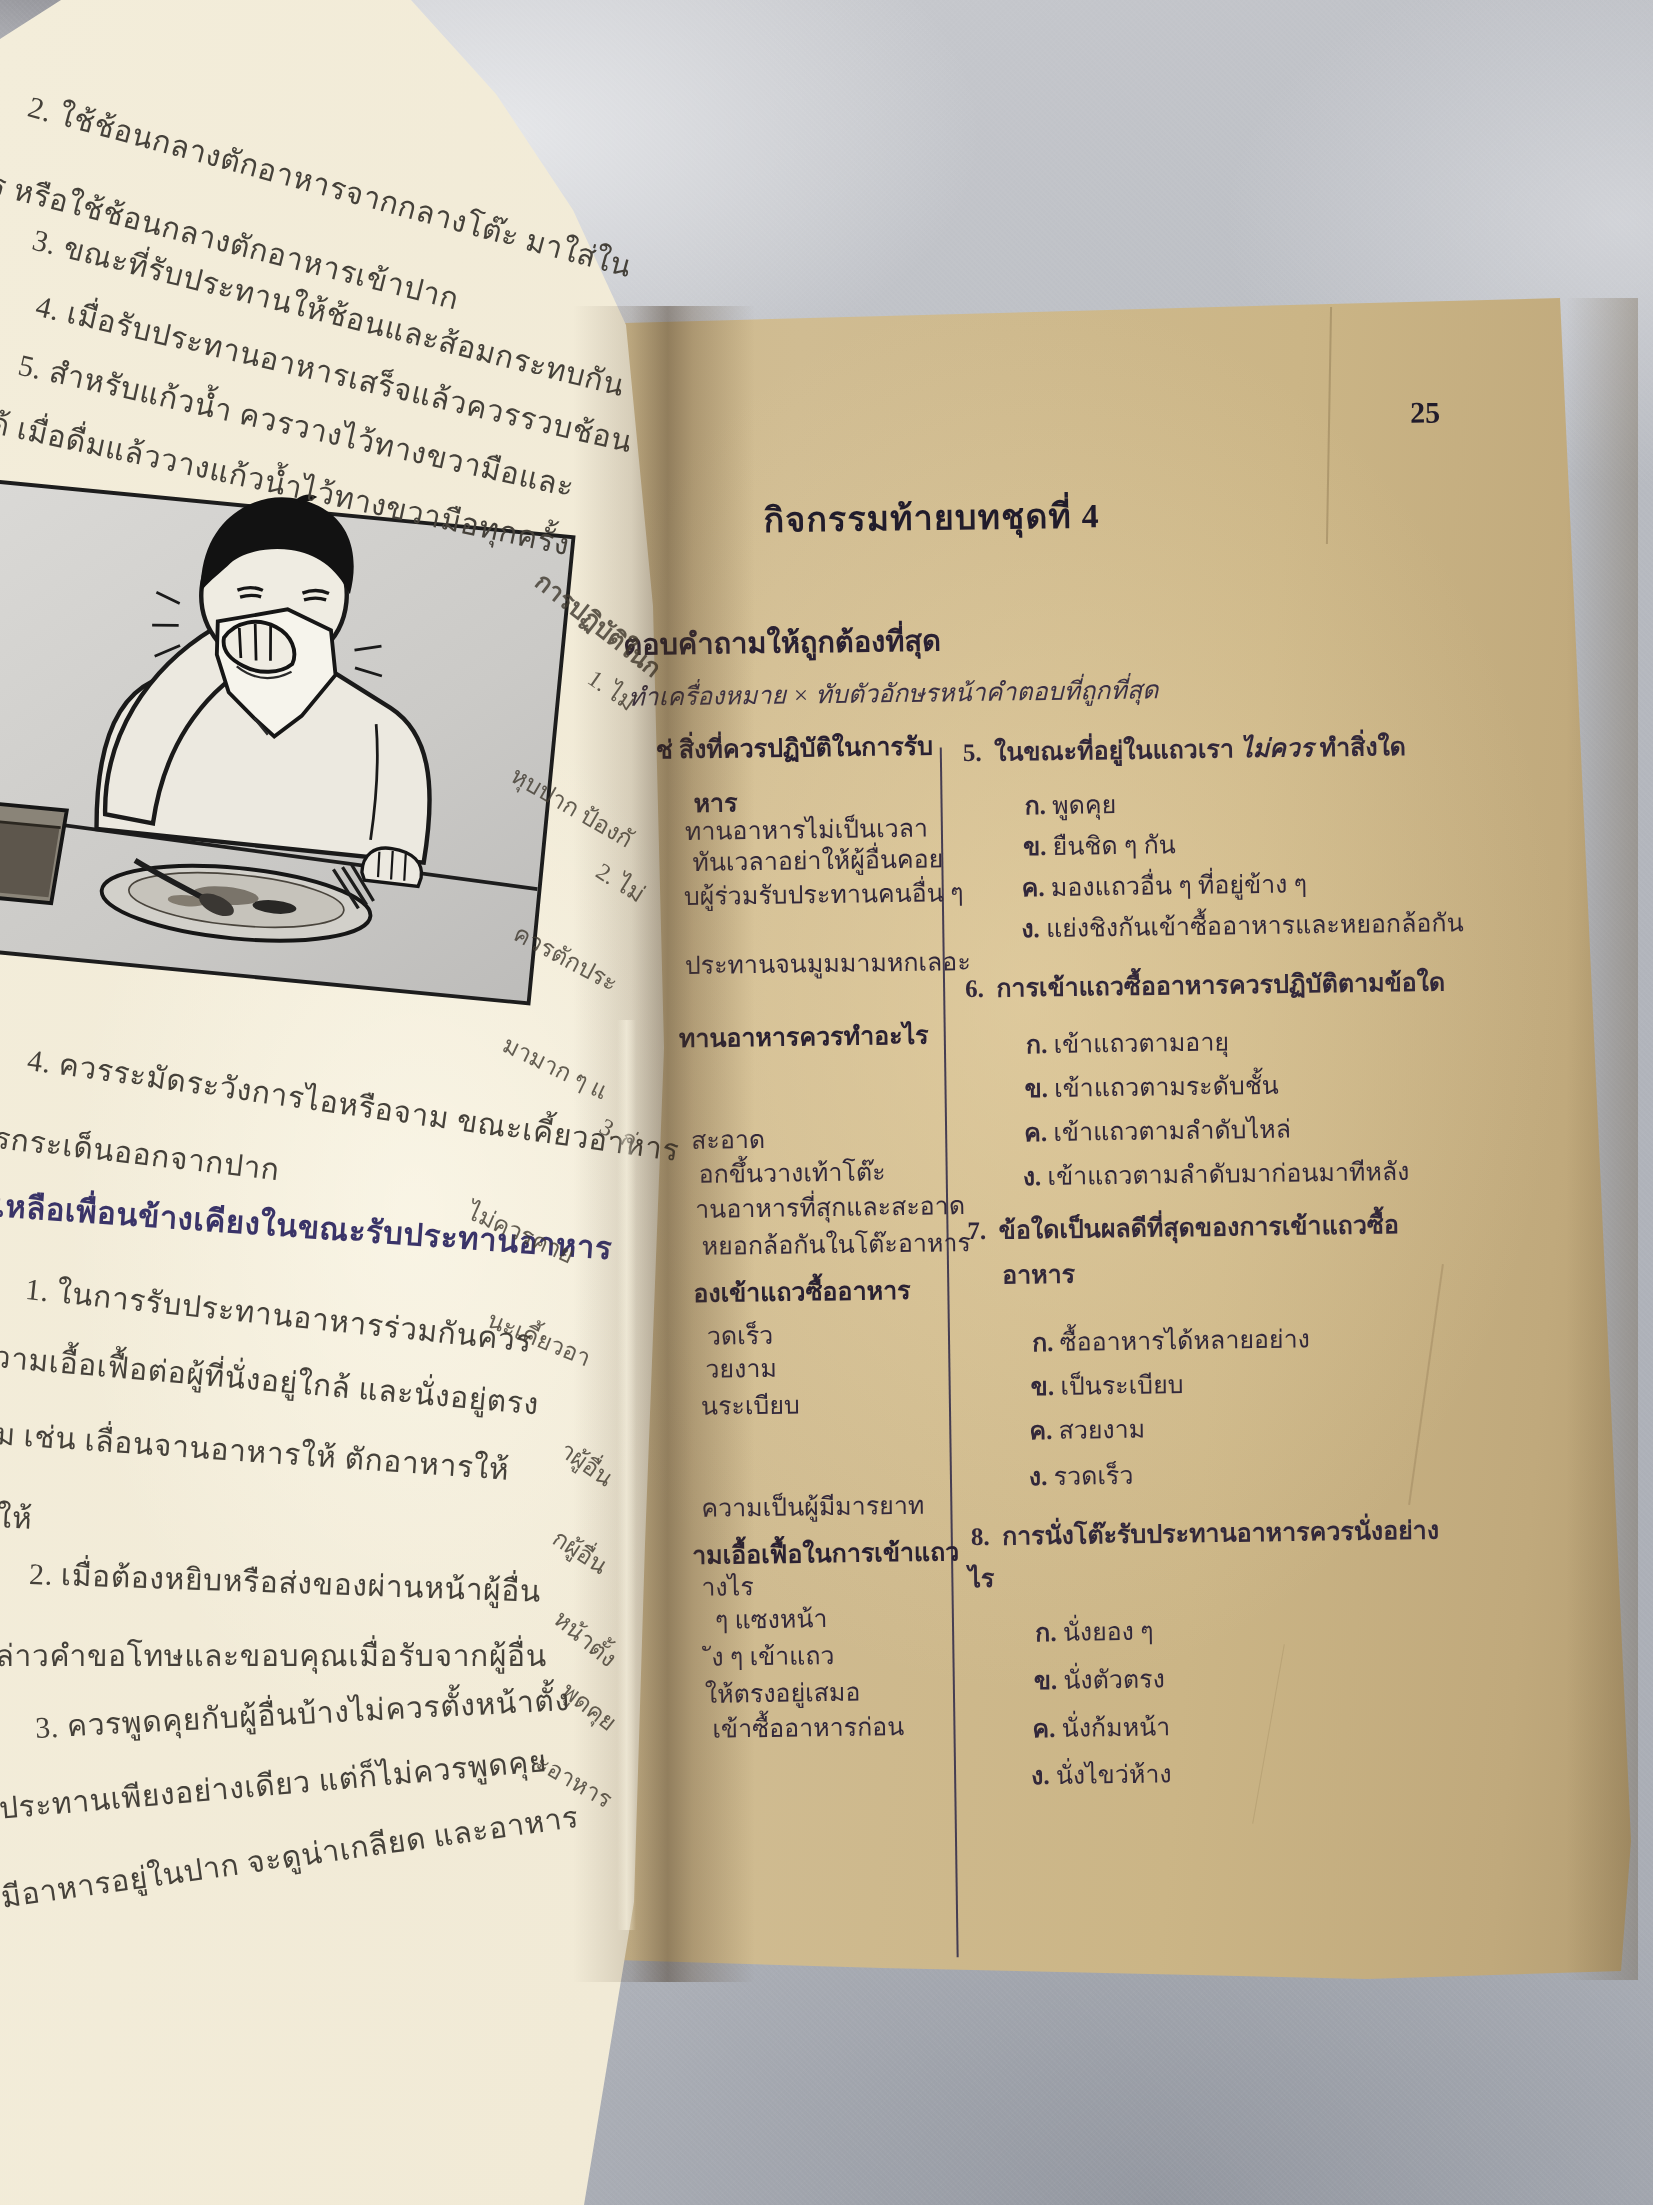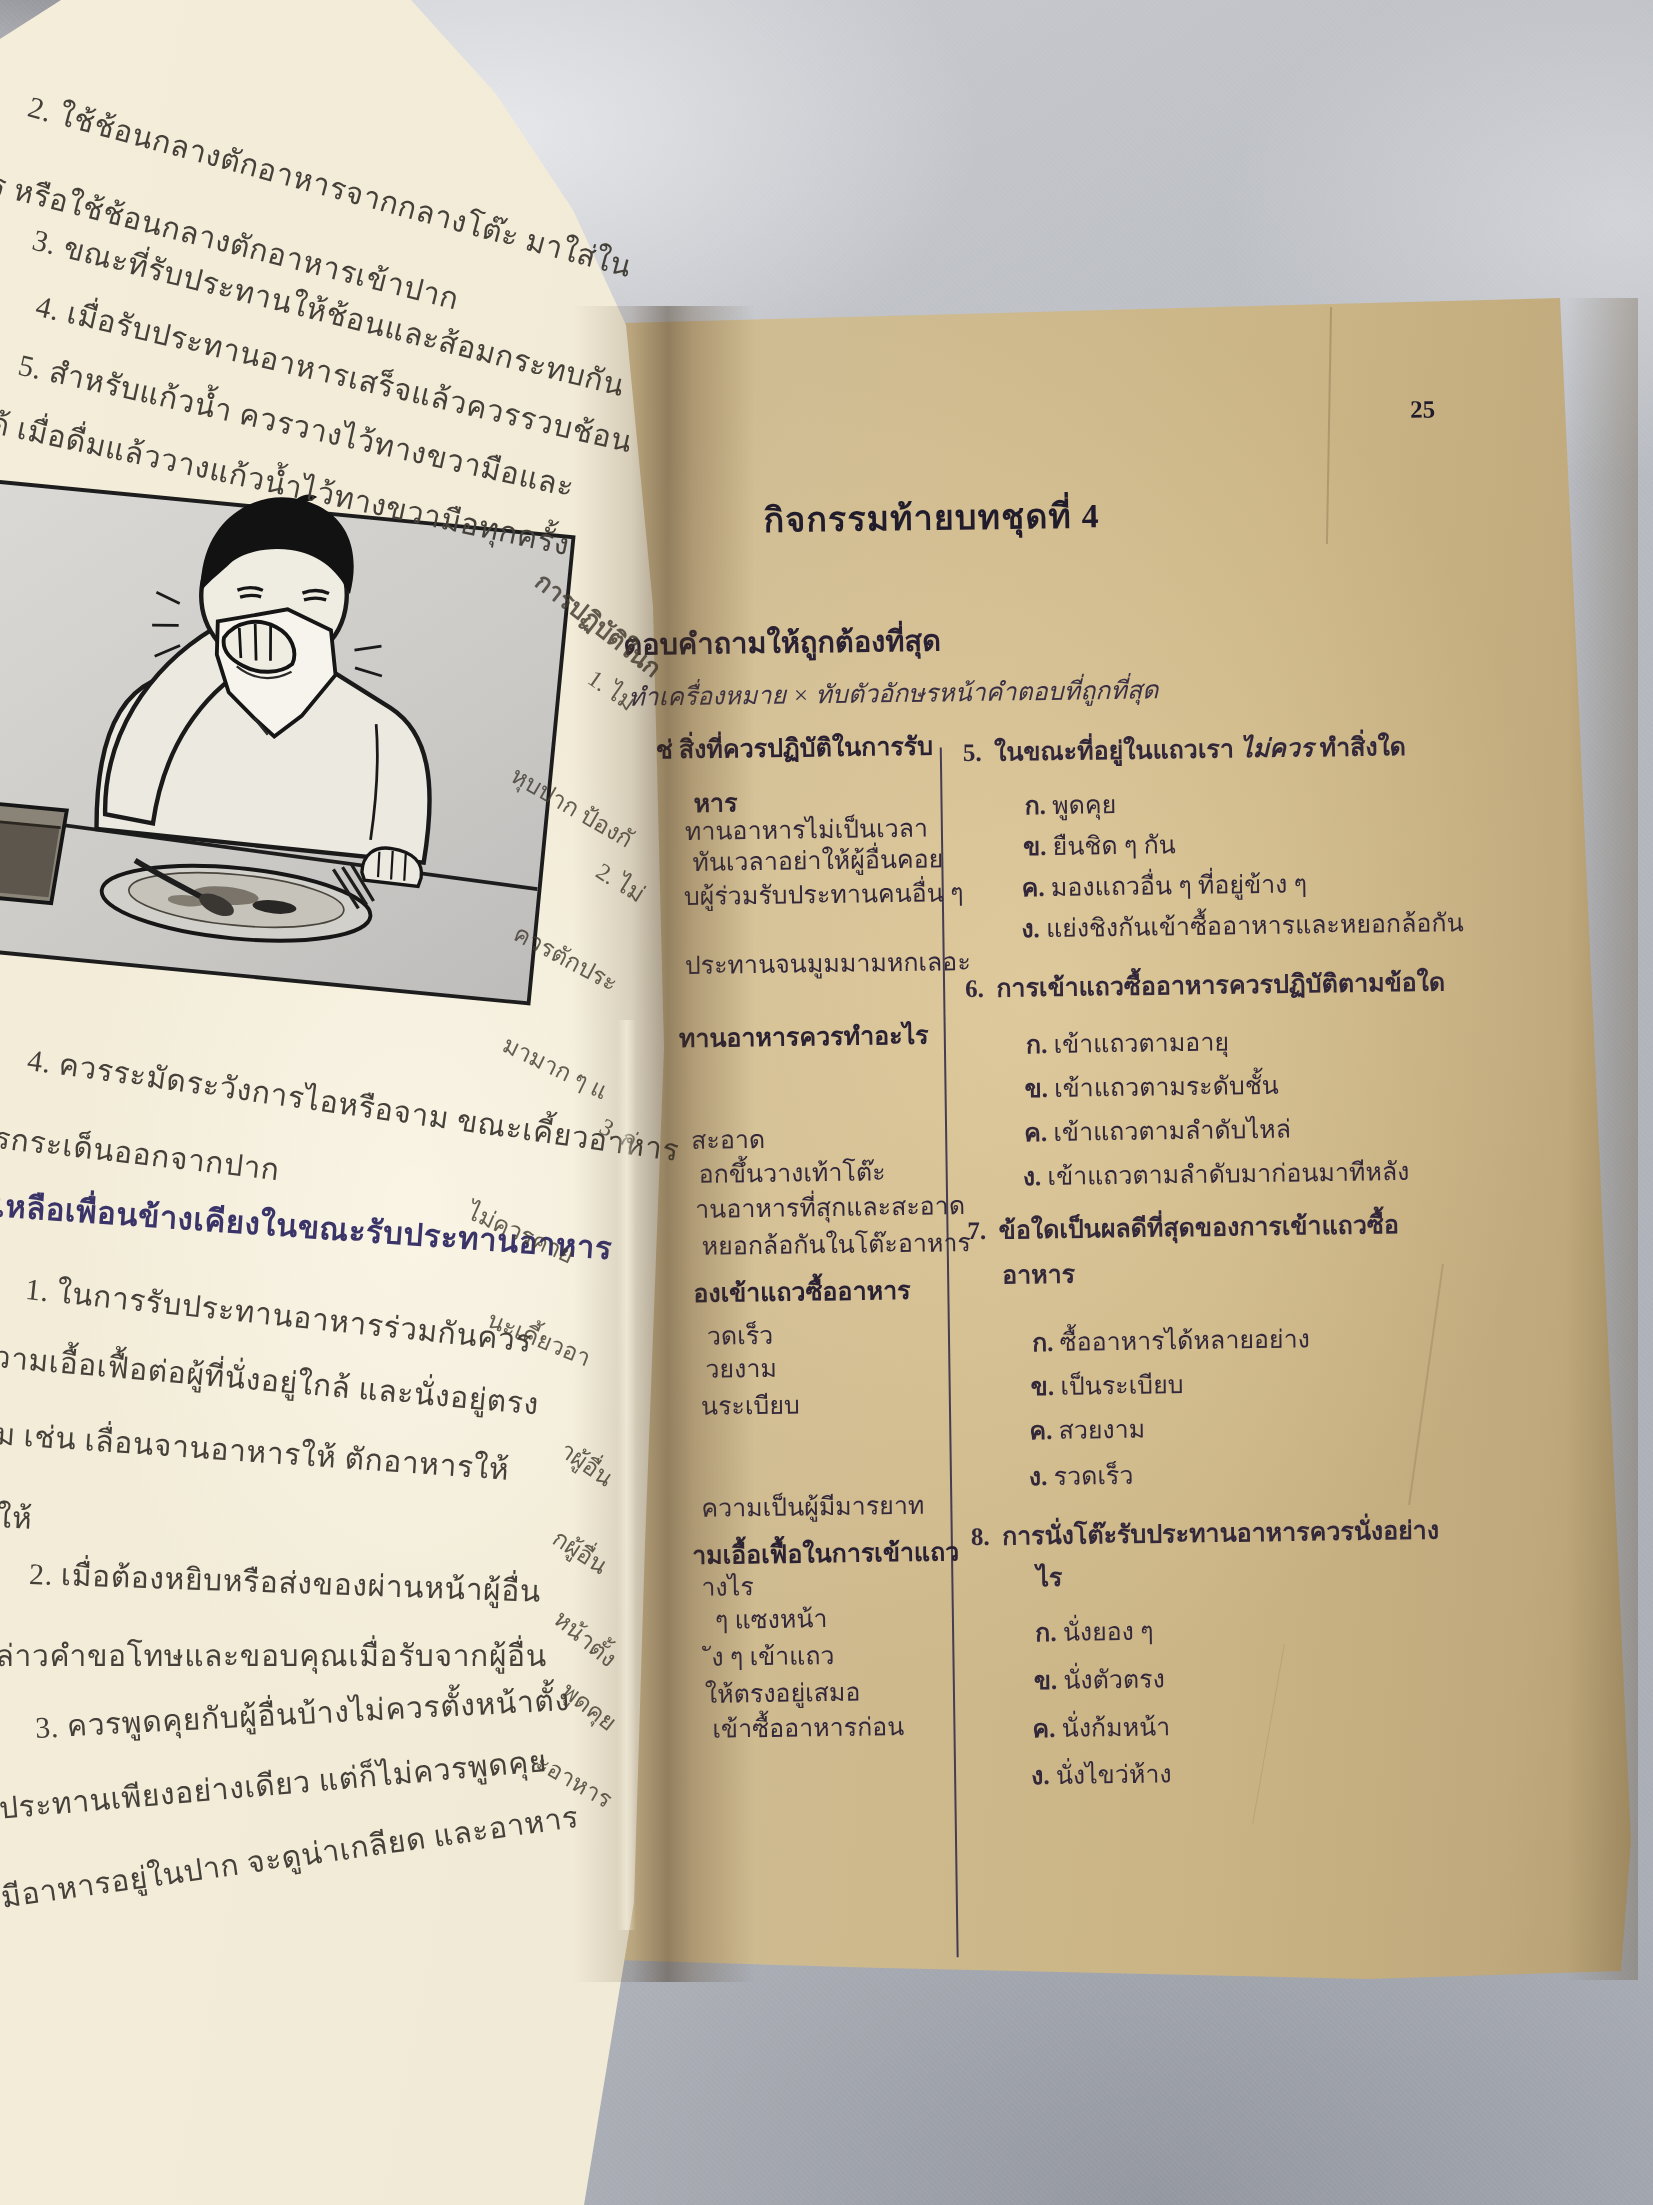--- a/index.html
+++ b/index.html
@@ -39,21 +39,21 @@
     background:linear-gradient(90deg,rgba(0,0,0,0),rgba(96,76,44,.30));
     clip-path:polygon(0 0,100% 0,100% 100%,0 100%);}
   
   .lpl{position:absolute;white-space:nowrap;font-size:30px;color:#45413a;letter-spacing:0.6px;transform-origin:left top;z-index:20;}
   .lpb{font-weight:bold;color:#39352e;}
   .lpblue{font-weight:bold;color:#3a3468;font-size:31px;}
   .ffrag{position:absolute;white-space:nowrap;font-size:24px;color:rgba(66,60,50,.82);transform-origin:left top;z-index:21;}
   .rp{position:absolute;white-space:nowrap;color:#32283a;font-size:25px;z-index:10;}
   .rpb{font-weight:bold;color:#2a2132;}
   .rtitle{font-size:34px;font-weight:bold;color:#211c2b;letter-spacing:1.1px;}
-  .rpage{font-size:25px;font-weight:bold;color:#211c2b;}
+  .rpage{font-size:30px;font-weight:bold;color:#211c2b;}
   .rinstr{font-style:italic;font-size:25px;color:#3a3044;}
   .qline{font-weight:bold;font-size:25px;}
   .qnum{font-weight:bold;}
   .optL{font-weight:bold;}
   .em{font-style:italic;}
   #divider{position:absolute;left:937px;top:749px;width:2.2px;height:1210px;background:#453d52;z-index:9;}
 </style>
 </head>
 <body>
 
@@ -122,21 +122,21 @@
     <div class="rp qline" style="left:992px;top:1257px;">อาหาร</div>
     <div class="rp" style="left:1021px;top:1325px;"><span class="optL">ก.</span>&nbsp;<span>ซื้ออาหารได้หลายอย่าง</span></div>
     <div class="rp" style="left:1019px;top:1369px;"><span class="optL">ข.</span>&nbsp;<span>เป็นระเบียบ</span></div>
     <div class="rp" style="left:1017px;top:1413px;"><span class="optL">ค.</span>&nbsp;<span>สวยงาม</span></div>
     <div class="rp" style="left:1016px;top:1459px;"><span class="optL">ง.</span>&nbsp;<span>รวดเร็ว</span></div>
 
     <div class="rp qline" style="left:957px;top:1518px;">
       <span class="qnum">8.</span>&nbsp;
       <span>การนั่งโต๊ะรับประทานอาหารควรนั่งอย่าง</span>
     </div>
-    <div class="rp qline" style="left:1022px;top:1560px;">ไร</div>
+    <div class="rp qline" style="left:954px;top:1560px;">ไร</div>
     <div class="rp" style="left:1020px;top:1615px;"><span class="optL">ก.</span>&nbsp;<span>นั่งยอง ๆ</span></div>
     <div class="rp" style="left:1018px;top:1663px;"><span class="optL">ข.</span>&nbsp;<span>นั่งตัวตรง</span></div>
     <div class="rp" style="left:1016px;top:1711px;"><span class="optL">ค.</span>&nbsp;<span>นั่งก้มหน้า</span></div>
     <div class="rp" style="left:1014px;top:1758px;"><span class="optL">ง.</span>&nbsp;<span>นั่งไขว่ห้าง</span></div>
   </div>
 
   <div id="pageL"></div>
 
   <svg style="position:absolute;left:-8.3px;top:449px;z-index:20;transform:rotate(5.5deg);transform-origin:0 0;" width="617" height="543" viewBox="0 0 1120 985">
     <defs>

